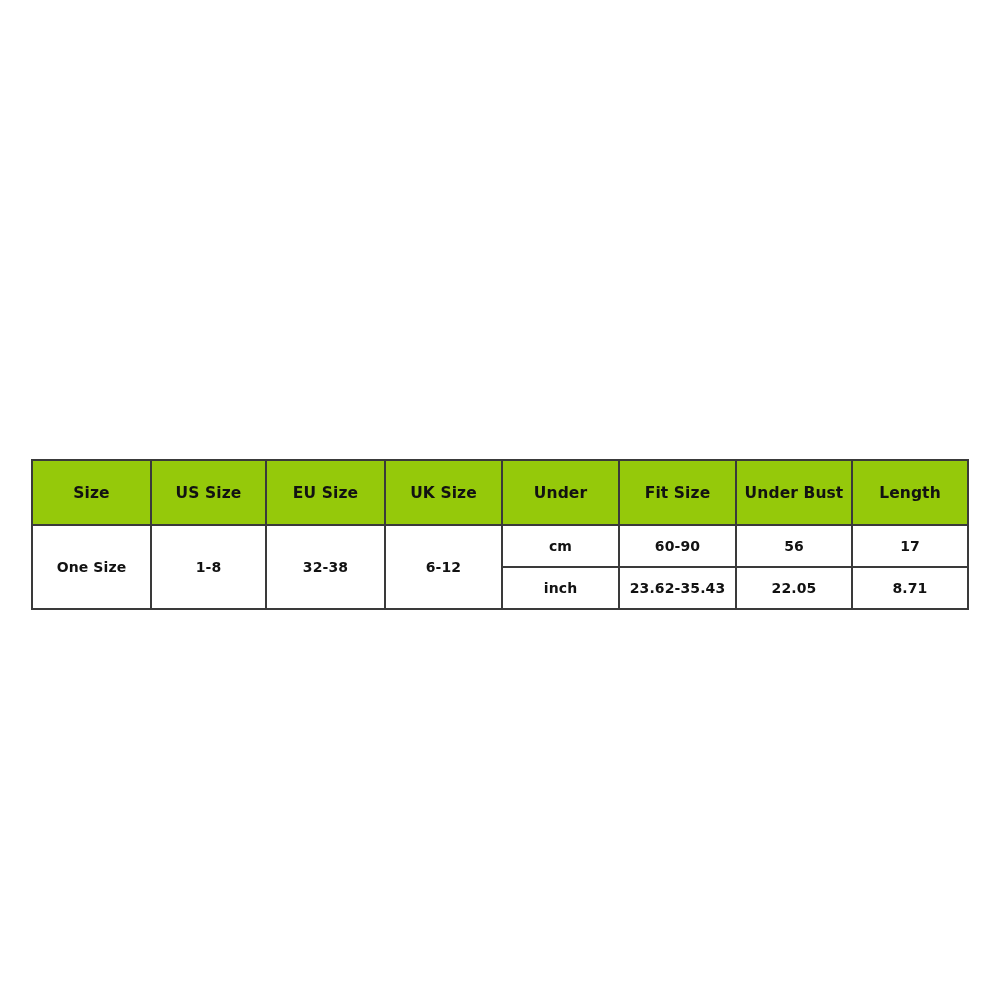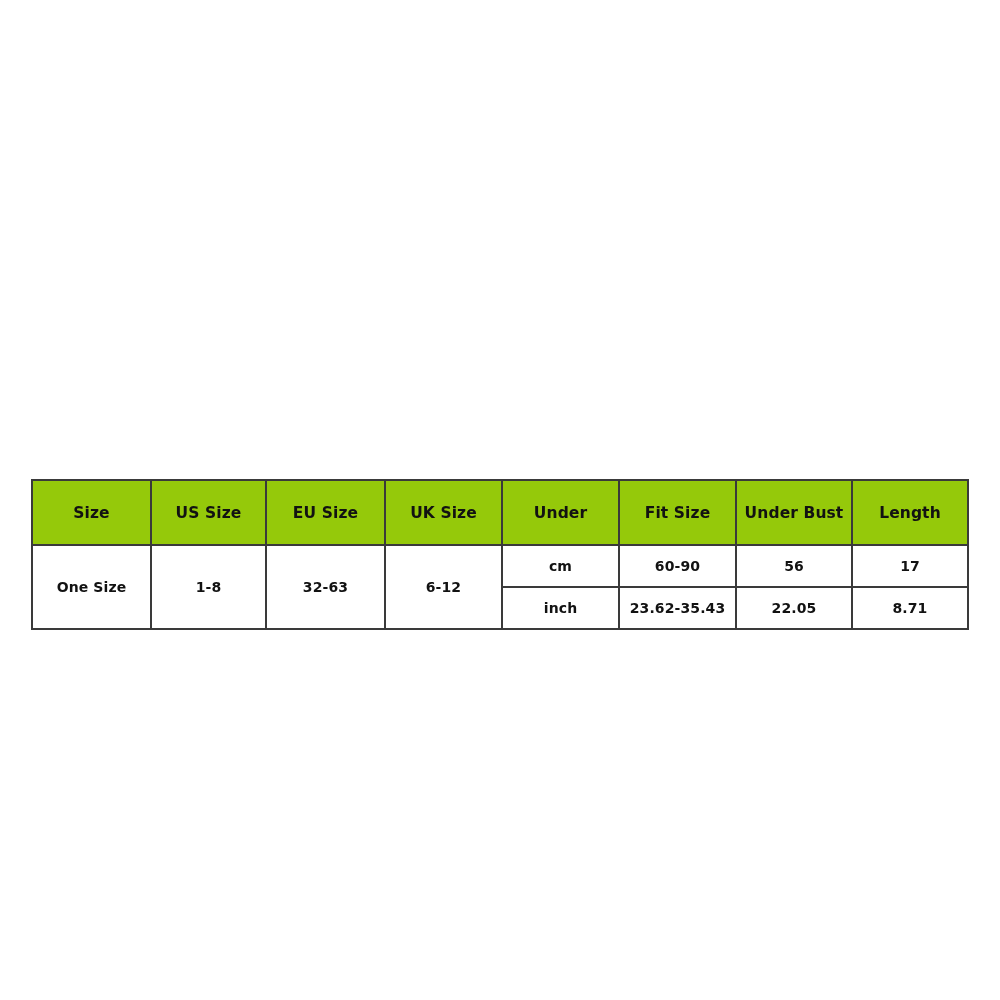--- a/index.html
+++ b/index.html
@@ -11,21 +11,21 @@
     width: 1000px;
     height: 1000px;
     font-family: "DejaVu Sans", "Liberation Sans", sans-serif;
     position: relative;
     overflow: hidden;
   }
 
   #size-chart-wrap {
     position: absolute;
     left: 31px;
-    top: 479px;
+    top: 459px;
     width: 872px;
     height: 144px;
   }
 
   table.size-chart {
     width: 936px;
     height: 144px;
     border-collapse: collapse;
     table-layout: fixed;
     border: 2px solid #3a3a3a;
@@ -92,21 +92,21 @@
         <th>Under</th>
         <th>Fit Size</th>
         <th>Under Bust</th>
         <th>Length</th>
       </tr>
     </thead>
     <tbody>
       <tr>
         <td class="size-value" rowspan="2">One Size</td>
         <td class="size-value" rowspan="2">1-8</td>
-        <td class="size-value" rowspan="2">32-63</td>
+        <td class="size-value" rowspan="2">32-38</td>
         <td class="size-value" rowspan="2">6-12</td>
         <td>cm</td>
         <td>60-90</td>
         <td>56</td>
         <td>17</td>
       </tr>
       <tr>
         <td>inch</td>
         <td>23.62-35.43</td>
         <td>22.05</td>

